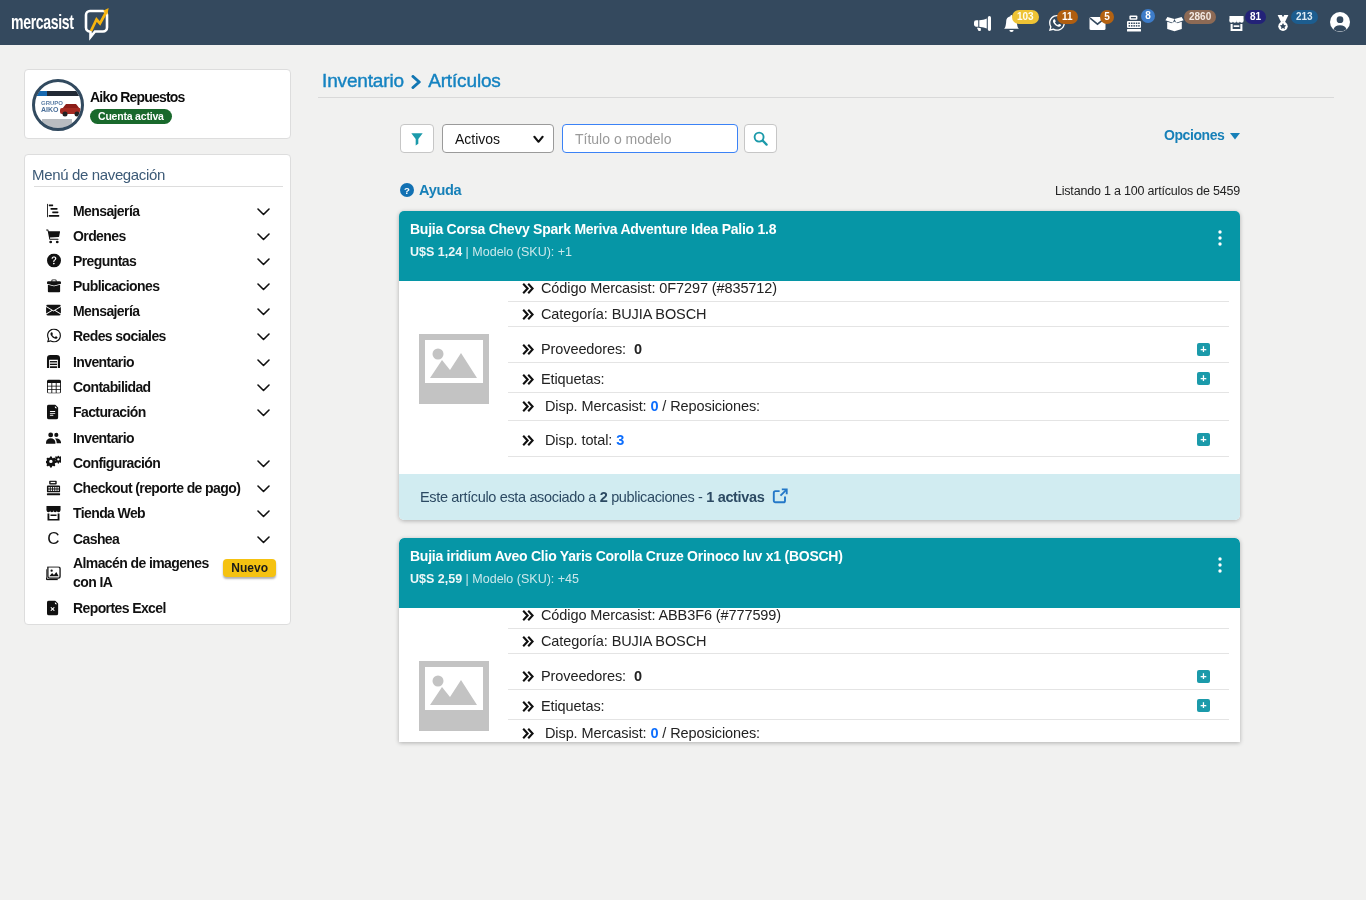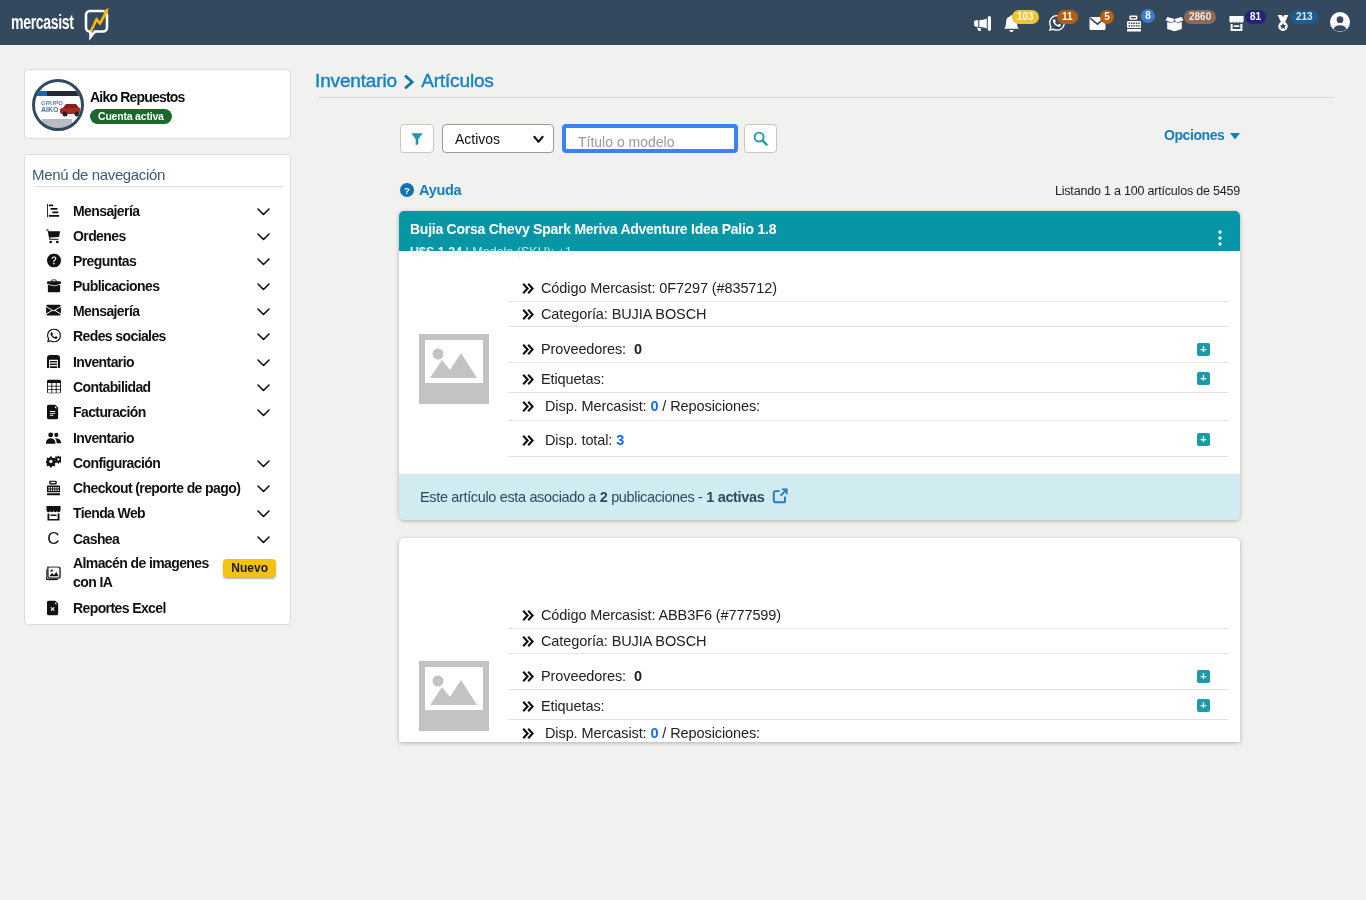--- a/index.html
+++ b/index.html
@@ -17,21 +17,21 @@
 .mrow{position:absolute;left:0;width:267px;height:25px}
 .mic{position:absolute;left:21px;top:50%;transform:translateY(-50%);width:15px;height:15px;display:flex;align-items:center;justify-content:center}
 .mtx{position:absolute;left:48px;top:50%;transform:translateY(-50%);font-weight:bold;font-size:14px;color:#111;white-space:nowrap;letter-spacing:-.6px}
 .mch{position:absolute;right:22px;top:50%;transform:translateY(-50%)}
 
 .prow{position:absolute;left:123px;height:20px;line-height:20px;font-size:14.5px;color:#222;white-space:nowrap;letter-spacing:-.1px}
 .sep{position:absolute;left:109px;width:721px;height:1px;background:#e4e4e4}
 .plus{position:absolute;left:798px;width:13px;height:13px;background:#1b9aaa;border-radius:2px;color:#fff;font-size:11px;font-weight:bold;text-align:center;line-height:12px}
 .dchev{vertical-align:-1px;margin-right:7px}
 .bluenum{color:#0d6efd;font-weight:bold}
-.chead{position:absolute;top:0;left:0;width:841px;height:40px;background:#0696a6;border-radius:5px 5px 0 0;color:#fff}
+.chead{position:absolute;top:0;left:0;width:841px;height:70px;background:#0696a6;border-radius:5px 5px 0 0;color:#fff}
 .ctitle{position:absolute;left:11px;top:10px;font-size:14px;font-weight:bold;letter-spacing:-.25px;white-space:nowrap}
 .csub{position:absolute;left:11px;top:34px;font-size:12.5px;color:#eef7f8;white-space:nowrap}
 .imgph{position:absolute;left:20px;top:123px}
 </style>
 </head>
 <body>
 <div id="topbar">
   <div id="logo">mercasist</div>
   <svg class="abs" style="left:83px;top:5px" width="28" height="37" viewBox="0 0 28 37">
     <path d="M7,6 h13 a4,4 0 0 1 4,4 v12.5 a4,4 0 0 1 -4,4 h-8 l-4.5,5.5 v-5.5 h-0.5 a4,4 0 0 1 -4,-4 v-12.5 a4,4 0 0 1 4,-4 z" fill="none" stroke="#fff" stroke-width="2.6"></path>
@@ -334,40 +334,40 @@
   <div class="mrow" style="top:440px">
       <span class="mic">
         <svg width="13" height="15" viewBox="0 0 14 16" fill="#111">
           <path d="M8.293 0H2a2 2 0 0 0-2 2v12a2 2 0 0 0 2 2h8a2 2 0 0 0 2-2V3.707A1 1 0 0 0 11.707 3L9 .293A1 1 0 0 0 8.293 0zM8.5 3.5v-2l2.5 2.5h-1.5a1 1 0 0 1-1-1zM4.85 7.14 6 8.29l1.15-1.15a.55.55 0 1 1 .78.78L6.78 9.07l1.15 1.15a.55.55 0 0 1-.78.78L6 9.85l-1.15 1.15a.55.55 0 0 1-.78-.78l1.15-1.15-1.15-1.15a.55.55 0 1 1 .78-.78z"></path>
         </svg>
       </span>
       <span class="mtx">Reportes Excel</span>
     </div>
 </div>
 
-<div class="abs" style="left:315px;top:70px;font-size:19px;color:#1583c1;letter-spacing:-.15px;-webkit-text-stroke:.4px #1583c1">Inventario
+<div class="abs" style="left:322px;top:70px;font-size:19px;color:#1583c1;letter-spacing:-.15px;-webkit-text-stroke:.4px #1583c1">Inventario
   <svg width="11" height="14" viewBox="0 0 11 14" style="margin:0 2px;vertical-align:-2px">
       <path d="M2 1.5 l6.2 5.5 -6.2 5.5" fill="none" stroke="#1176b3" stroke-width="3" stroke-linecap="round" stroke-linejoin="round"></path>
     </svg>
   Artículos
 </div>
 <div class="abs" style="left:318px;top:97px;width:1016px;height:1px;background:#d9d9d9"></div>
 
 <div class="abs" style="left:400px;top:124px;width:34px;height:29px;background:#fff;border:1px solid #c6c6c6;border-radius:4px">
   <svg style="position:absolute;left:9px;top:7px" width="14" height="14" viewBox="0 0 16 16">
       <path d="M1.5 1.5h13L9.5 8v5.5l-3 2V8z" fill="#1b9aaa"></path>
     </svg>
 </div>
 <div class="abs" style="left:442px;top:124px;width:112px;height:29px;background:#fff;border:1px solid #9a9a9a;border-radius:4px">
   <div class="abs" style="left:12px;top:6px;font-size:14px;color:#111">Activos</div>
   <svg style="position:absolute;right:9px;top:10px" width="11" height="9" viewBox="0 0 12 9">
       <path d="M1.5 1.5 L6 7 L10.5 1.5" fill="none" stroke="#111" stroke-width="2.2" stroke-linecap="round" stroke-linejoin="round"></path>
     </svg>
 </div>
-<div class="abs" style="left:562px;top:124px;width:176px;height:29px;background:#fff;border:4px solid #3b82f6;border-radius:4px">
+<div class="abs" style="left:562px;top:124px;width:176px;height:29px;background:#fff;border:1px solid #3b82f6;border-radius:4px">
   <div class="abs" style="left:12px;top:6px;font-size:14px;color:#9a9a9a">Título o modelo</div>
 </div>
 <div class="abs" style="left:744px;top:124px;width:33px;height:29px;background:#fff;border:1px solid #c6c6c6;border-radius:4px">
   <svg style="position:absolute;left:8px;top:6px" width="15" height="15" viewBox="0 0 16 16">
       <circle cx="6.5" cy="6.5" r="4.8" fill="none" stroke="#1b9aaa" stroke-width="2"></circle>
       <path d="M10.3 10.3 L14.5 14.5" stroke="#1b9aaa" stroke-width="2.4" stroke-linecap="round"></path>
     </svg>
 </div>
 <div class="abs" style="left:1090px;top:127px;width:150px;text-align:right;font-size:14px;font-weight:bold;color:#1780b8;letter-spacing:-.4px">Opciones
   <svg width="10" height="7" viewBox="0 0 10 7" style="margin-left:2px">
@@ -432,20 +432,31 @@
   <div class="abs" style="top:263px;left:0;width:841px;height:46px;background:#d1ecf1;border-radius:0 0 5px 5px;line-height:46px;font-size:14.5px;color:#2c4a63;padding-left:21px;letter-spacing:-.35px">Este artículo esta asociado a <b>2</b> publicaciones - <b>1 activas</b>&nbsp;
     <svg width="16" height="16" viewBox="0 0 16 16" style="vertical-align:-2px">
         <path d="M13,8.5 v4.2 a1.6,1.6 0 0 1 -1.6,1.6 h-8 a1.6,1.6 0 0 1 -1.6,-1.6 v-8 a1.6,1.6 0 0 1 1.6,-1.6 h4.2" fill="none" stroke="#2478c8" stroke-width="1.9"></path>
         <path d="M9.8,1.4 h4.9 v4.9" fill="none" stroke="#2478c8" stroke-width="1.9"></path>
         <path d="M14.3,1.8 L8.5,7.6" stroke="#2478c8" stroke-width="1.9"></path>
       </svg>
   </div>
 </div>
 
 <div class="whitecard" id="pc2" style="left:399px;top:538px;width:841px;height:204px;border-radius:5px 5px 0 0;overflow:hidden">
+  <div class="chead">
+    <div class="ctitle">Bujia iridium Aveo Clio Yaris Corolla Cruze Orinoco luv x1 (BOSCH)</div>
+    <div class="csub"><b>U$S 2,59</b> <span style="opacity:.85">| Modelo (SKU): +45</span></div>
+    <svg class="abs" style="left:819px;top:19px" width="4" height="16" viewBox="0 0 4 16">
+        <g fill="#fff">
+          <circle cx="2" cy="2" r="1.7"></circle>
+          <circle cx="2" cy="8" r="1.7"></circle>
+          <circle cx="2" cy="14" r="1.7"></circle>
+        </g>
+      </svg>
+  </div>
   <svg class="imgph" width="70" height="70" viewBox="0 0 70 70">
       <rect width="70" height="70" fill="#c3c3c3"></rect>
       <rect x="6" y="6" width="58" height="43" fill="#fff"></rect>
       <circle cx="19" cy="20" r="5.5" fill="#c3c3c3"></circle>
       <path d="M11,44 L23,26 L31,36 L42,19 L58,44 z" fill="#c3c3c3"></path>
     </svg>
   <div class="prow" style="top:67px"><svg class="dchev" width="12" height="11" viewBox="0 0 12 11">
         <path d="M1.2,0.8 L5.6,5.5 L1.2,10.2 M6.2,0.8 L10.6,5.5 L6.2,10.2" fill="none" stroke="#111" stroke-width="2.1"></path>
       </svg>Código Mercasist: ABB3F6 (#777599)</div>
   <div class="sep" style="top:90px"></div>

